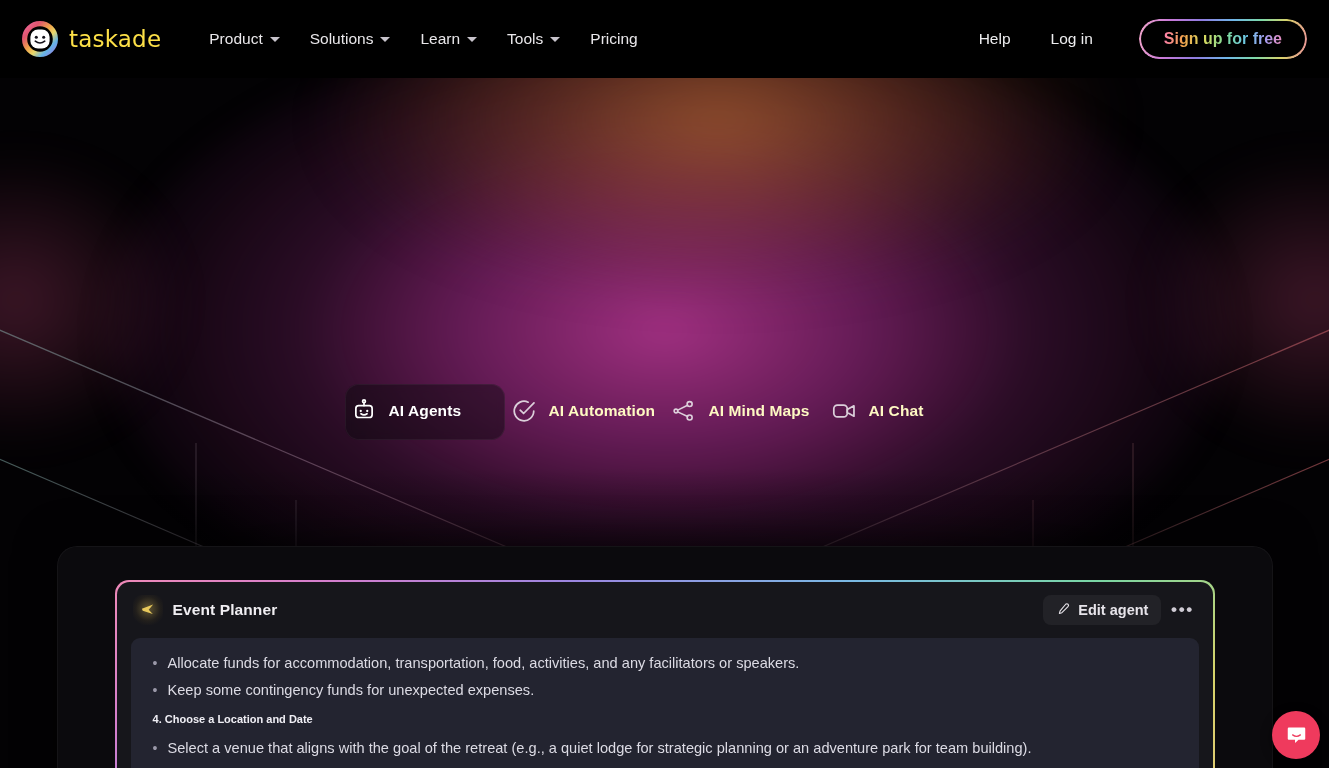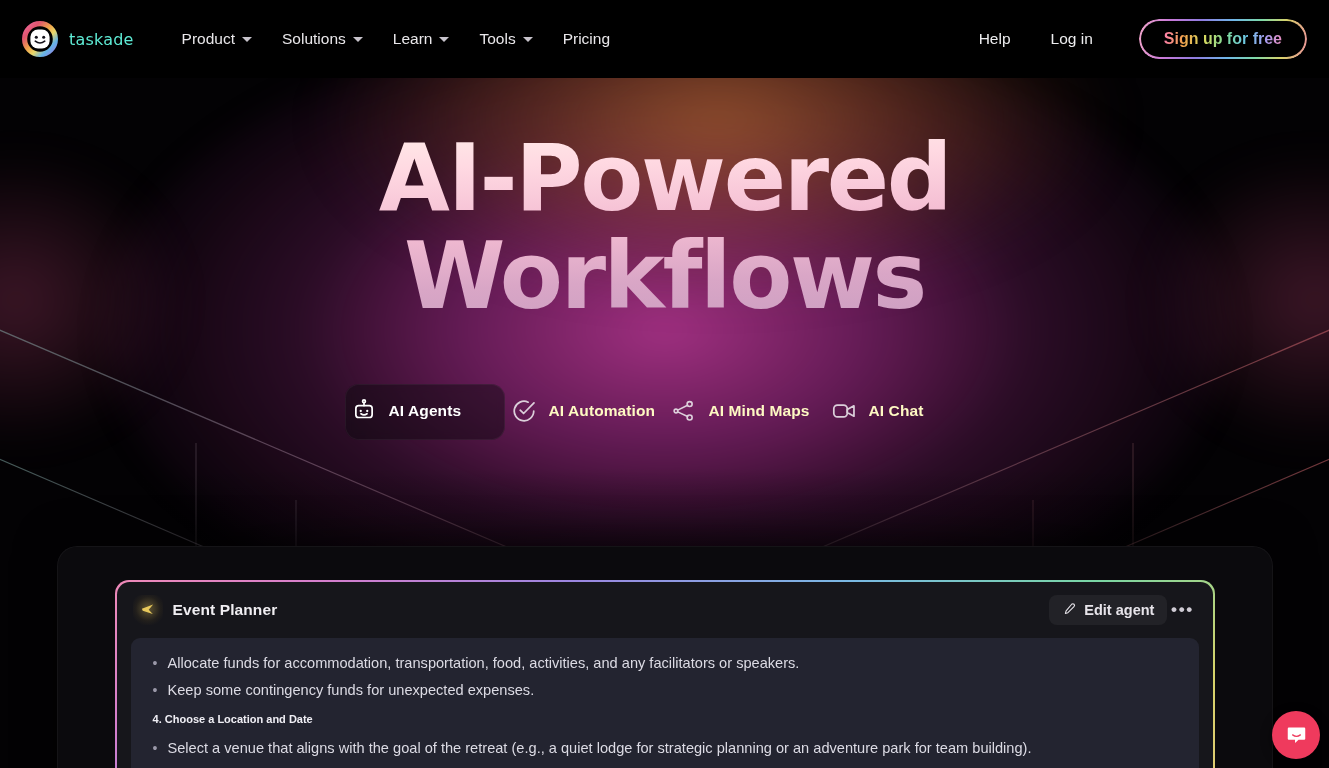--- a/index.html
+++ b/index.html
@@ -61,21 +61,21 @@
 
   
   .header {
     position:absolute; top:0; left:0; right:0; height:78px;
     background:#000; z-index:40;
     display:flex; align-items:center; padding:0 22px;
   }
   .logo-wrap { display:flex; align-items:center; gap:11px; margin-right:36px; cursor:pointer; }
   .logo-mark { position:relative; width:36px; height:36px; flex:none; }
   .logo-text {
-    font-size:16px; font-weight:500; color:#5eead4; letter-spacing:0.2px;
+    font-size:23px; font-weight:500; color:#fde047; letter-spacing:0.2px;
     font-family:"DejaVu Sans", sans-serif;
   }
   .nav-main { display:flex; align-items:center; gap:6px; }
   .nav-item {
     display:flex; align-items:center; gap:7px;
     padding:8px 12px; border-radius:8px; cursor:pointer;
     color:#e9e7ea; font-size:15.5px; font-weight:400; white-space:nowrap;
   }
   .caret {
     width:0; height:0; border-left:5px solid transparent;
@@ -159,21 +159,21 @@
   }
   .card-head {
     height:56px; display:flex; align-items:center; padding:8px 16px; gap:10px;
   }
   .agent-avatar {
     width:30px; height:30px; border-radius:8px; flex:none;
     background:radial-gradient(circle at 50% 46%, rgba(240,206,92,0.34) 0%, rgba(120,96,34,0.12) 55%, rgba(0,0,0,0) 78%);
     display:flex; align-items:center; justify-content:center;
   }
   .agent-title { font-size:15.5px; font-weight:700; color:#f0eef2; letter-spacing:0.1px; }
-  .card-head-right { margin-left:auto; display:flex; gap:0; }
+  .card-head-right { margin-left:auto; display:flex; gap:6px; }
   .edit-agent-btn {
     display:flex; align-items:center; gap:7px; padding:7px 13px;
     border-radius:8px; background:rgba(255,255,255,0.055); cursor:pointer;
     font-size:14.5px; font-weight:600; color:#e7e4ea;
   }
   .more-btn {
     width:30px; height:30px; border-radius:8px; cursor:pointer;
     display:flex; align-items:center; justify-content:center;
     color:#cfcbd4; font-size:17px; letter-spacing:1.6px; font-weight:700;
   }
@@ -287,26 +287,20 @@
 
     <div class="nav-right">
       <div class="nav-link">Help</div>
       <div class="nav-link">Log in</div>
       <div class="signup-btn">
         <span class="signup-label">Sign up for free</span>
       </div>
     </div>
   </header>
 
-  <section class="hero">
-    <h1 class="hero-title">
-      <span>AI-Powered</span><br>
-      <span>Workflows</span>
-    </h1>
-  </section>
 
   <div class="tabs">
 
     <div class="tab active">
       <svg class="tab-icon" viewBox="0 0 24 24" fill="none" stroke="currentColor" stroke-width="1.6" stroke-linecap="round" stroke-linejoin="round">
         <circle cx="12" cy="3" r="1.3"></circle>
         <line x1="12" y1="4.3" x2="12" y2="7"></line>
         <rect x="4.5" y="7" width="15" height="11" rx="2.6"></rect>
         <circle cx="9" cy="12" r="1.05" fill="currentColor" stroke="none"></circle>
         <circle cx="15" cy="12" r="1.05" fill="currentColor" stroke="none"></circle>

